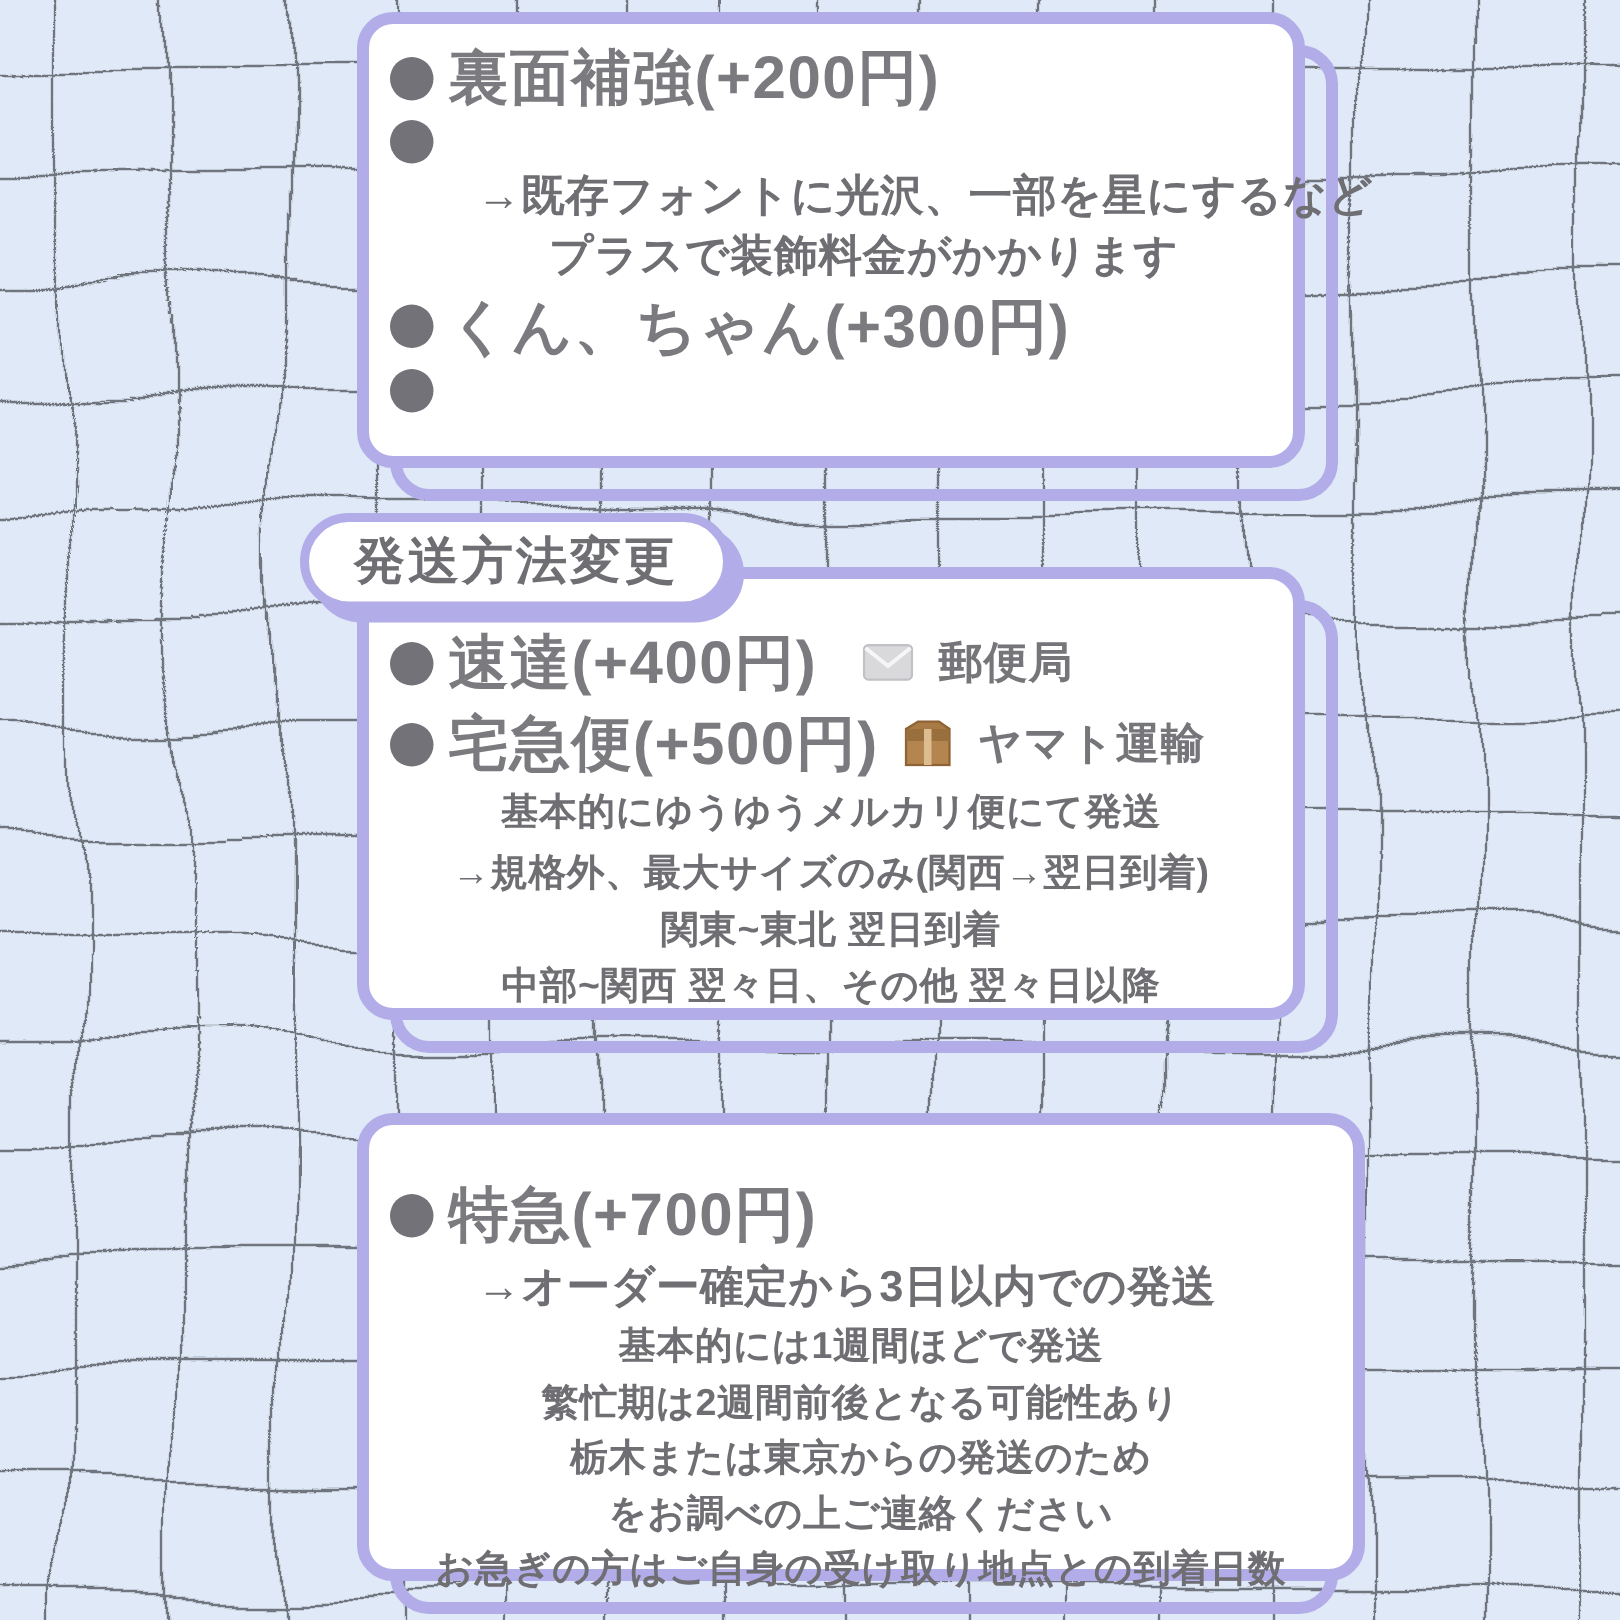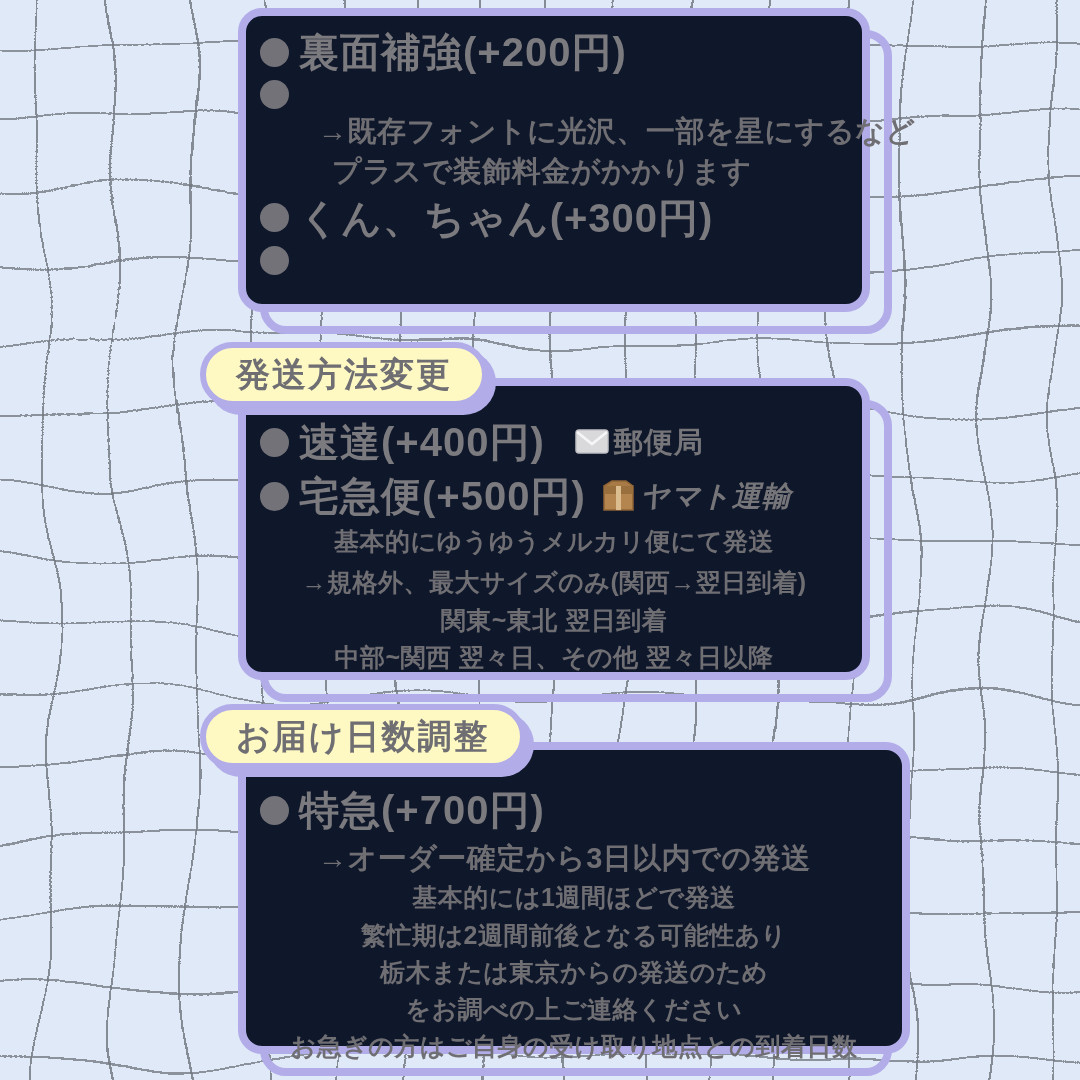--- a/index.html
+++ b/index.html
@@ -10,49 +10,49 @@
     font-weight:bold;
   }
   #bg-grid{position:absolute;left:0;top:0;z-index:0;}
 
   
   .echo{
     position:absolute;z-index:1;background:transparent;
     border:8px solid #b2ace9;border-radius:26px;box-sizing:border-box;
   }
   .card{
-    position:absolute;z-index:2;background:#0f172a;
+    position:absolute;z-index:2;background:#ffffff;
     border:8px solid #b2ace9;border-radius:24px;box-sizing:border-box;
     display:flex;flex-direction:column;
   }
   #echo1{left:260px;top:30px;width:632px;height:304px;}
   #card1{left:238px;top:8px;width:632px;height:304px;padding:12px 14px 4px;gap:4px;}
   #echo2{left:260px;top:400px;width:632px;height:302px;}
   #card2{left:238px;top:378px;width:632px;height:302px;padding:14px 14px 6px;gap:6px;}
   #echo3{left:260px;top:764px;width:632px;height:312px;}
   #card3{left:238px;top:742px;width:672px;height:312px;padding:14px 14px 8px;gap:6px;}
 
   .pill{
-    position:absolute;z-index:3;background:#fef9c3;
+    position:absolute;z-index:3;background:#ffffff;
     border:6px solid #b2ace9;border-radius:46px;
     box-shadow:8px 8px 0 0 #b2ace9;
     padding:6px 30px;font-size:34px;color:#6f6e73;letter-spacing:2px;
     line-height:1.2;white-space:nowrap;
   }
   #pill2{left:200px;top:342px;}
   #pill3{left:200px;top:704px;}
 
   .row{display:flex;align-items:center;}
   .row-bullet{font-size:40px;line-height:1.2;color:#7b7a7e;gap:10px;letter-spacing:1px;white-space:nowrap;}
   .dot{width:29px;height:29px;border-radius:50%;background:#737278;flex:none;}
   .row-sub{font-size:29px;line-height:1.25;color:#6f6e73;letter-spacing:0.5px;white-space:nowrap;}
   .ind-1{margin-left:58px;}
-  .ind-2{margin-left:72px;}
+  .ind-2{margin-left:106px;}
   .row-center{font-size:25px;line-height:1.25;color:#6f6e73;justify-content:center;text-align:center;letter-spacing:0.5px;white-space:nowrap;}
-  .carrier{display:inline-flex;align-items:center;gap:5px;font-size:29px;color:#767579;margin-left:20px;white-space:nowrap;}
+  .carrier{display:inline-flex;align-items:center;gap:17px;font-size:29px;color:#767579;margin-left:20px;white-space:nowrap;}
   .carrier svg{flex:none;}
 </style>
 </head>
 <body>
 
 <div id="stage">
 
   <svg id="bg-grid" width="1080" height="1080" viewBox="0 0 1080 1080">
     <defs>
       <filter id="warp" x="-15%" y="-15%" width="130%" height="130%">
@@ -136,21 +136,21 @@
         <svg width="34" height="27" viewBox="0 0 34 27">
           <rect x="1" y="2" width="32" height="23" rx="3" fill="#d9d9dc" stroke="#c0c0c5" stroke-width="1.5"></rect>
           <path d="M2 4 L17 16 L32 4" stroke="#f6f6f8" stroke-width="2.6" fill="none"></path>
         </svg>
         <span>郵便局</span>
       </span>
     </div>
     <div class="row row-bullet">
       <span class="dot"></span>
       <span>宅急便(+500円)</span>
-      <span class="carrier" style="margin-left:6px;font-style:italic;">
+      <span class="carrier" style="margin-left:6px;">
         <svg width="33" height="33" viewBox="0 0 33 33">
           <rect x="2" y="7" width="29" height="24" fill="#b5854f" stroke="#8f6335" stroke-width="1.5"></rect>
           <rect x="2" y="7" width="29" height="8" fill="#9a6f3e"></rect>
           <rect x="14" y="7" width="5" height="24" fill="#dcbd8f"></rect>
           <path d="M2 7 L10 2 L24 2 L31 7" fill="#a87a45" stroke="#8f6335" stroke-width="1.5"></path>
         </svg>
         <span>ヤマト運輸</span>
       </span>
     </div>
     <div class="row row-center">
@@ -161,23 +161,20 @@
     </div>
     <div class="row row-center">
       <span>関東~東北 翌日到着</span>
     </div>
     <div class="row row-center">
       <span>中部~関西 翌々日、その他 翌々日以降</span>
     </div>
   </div>
 
   <div class="echo" id="echo3"></div>
-  <div class="pill" id="pill3">
-    <span>お届け日数調整</span>
-  </div>
   <div class="card" id="card3">
     <div class="row row-bullet" style="margin-top:22px;">
       <span class="dot"></span>
       <span>特急(+700円)</span>
     </div>
     <div class="row row-sub ind-1">
       <span>→オーダー確定から3日以内での発送</span>
     </div>
     <div class="row row-center">
       <span>基本的には1週間ほどで発送</span>

